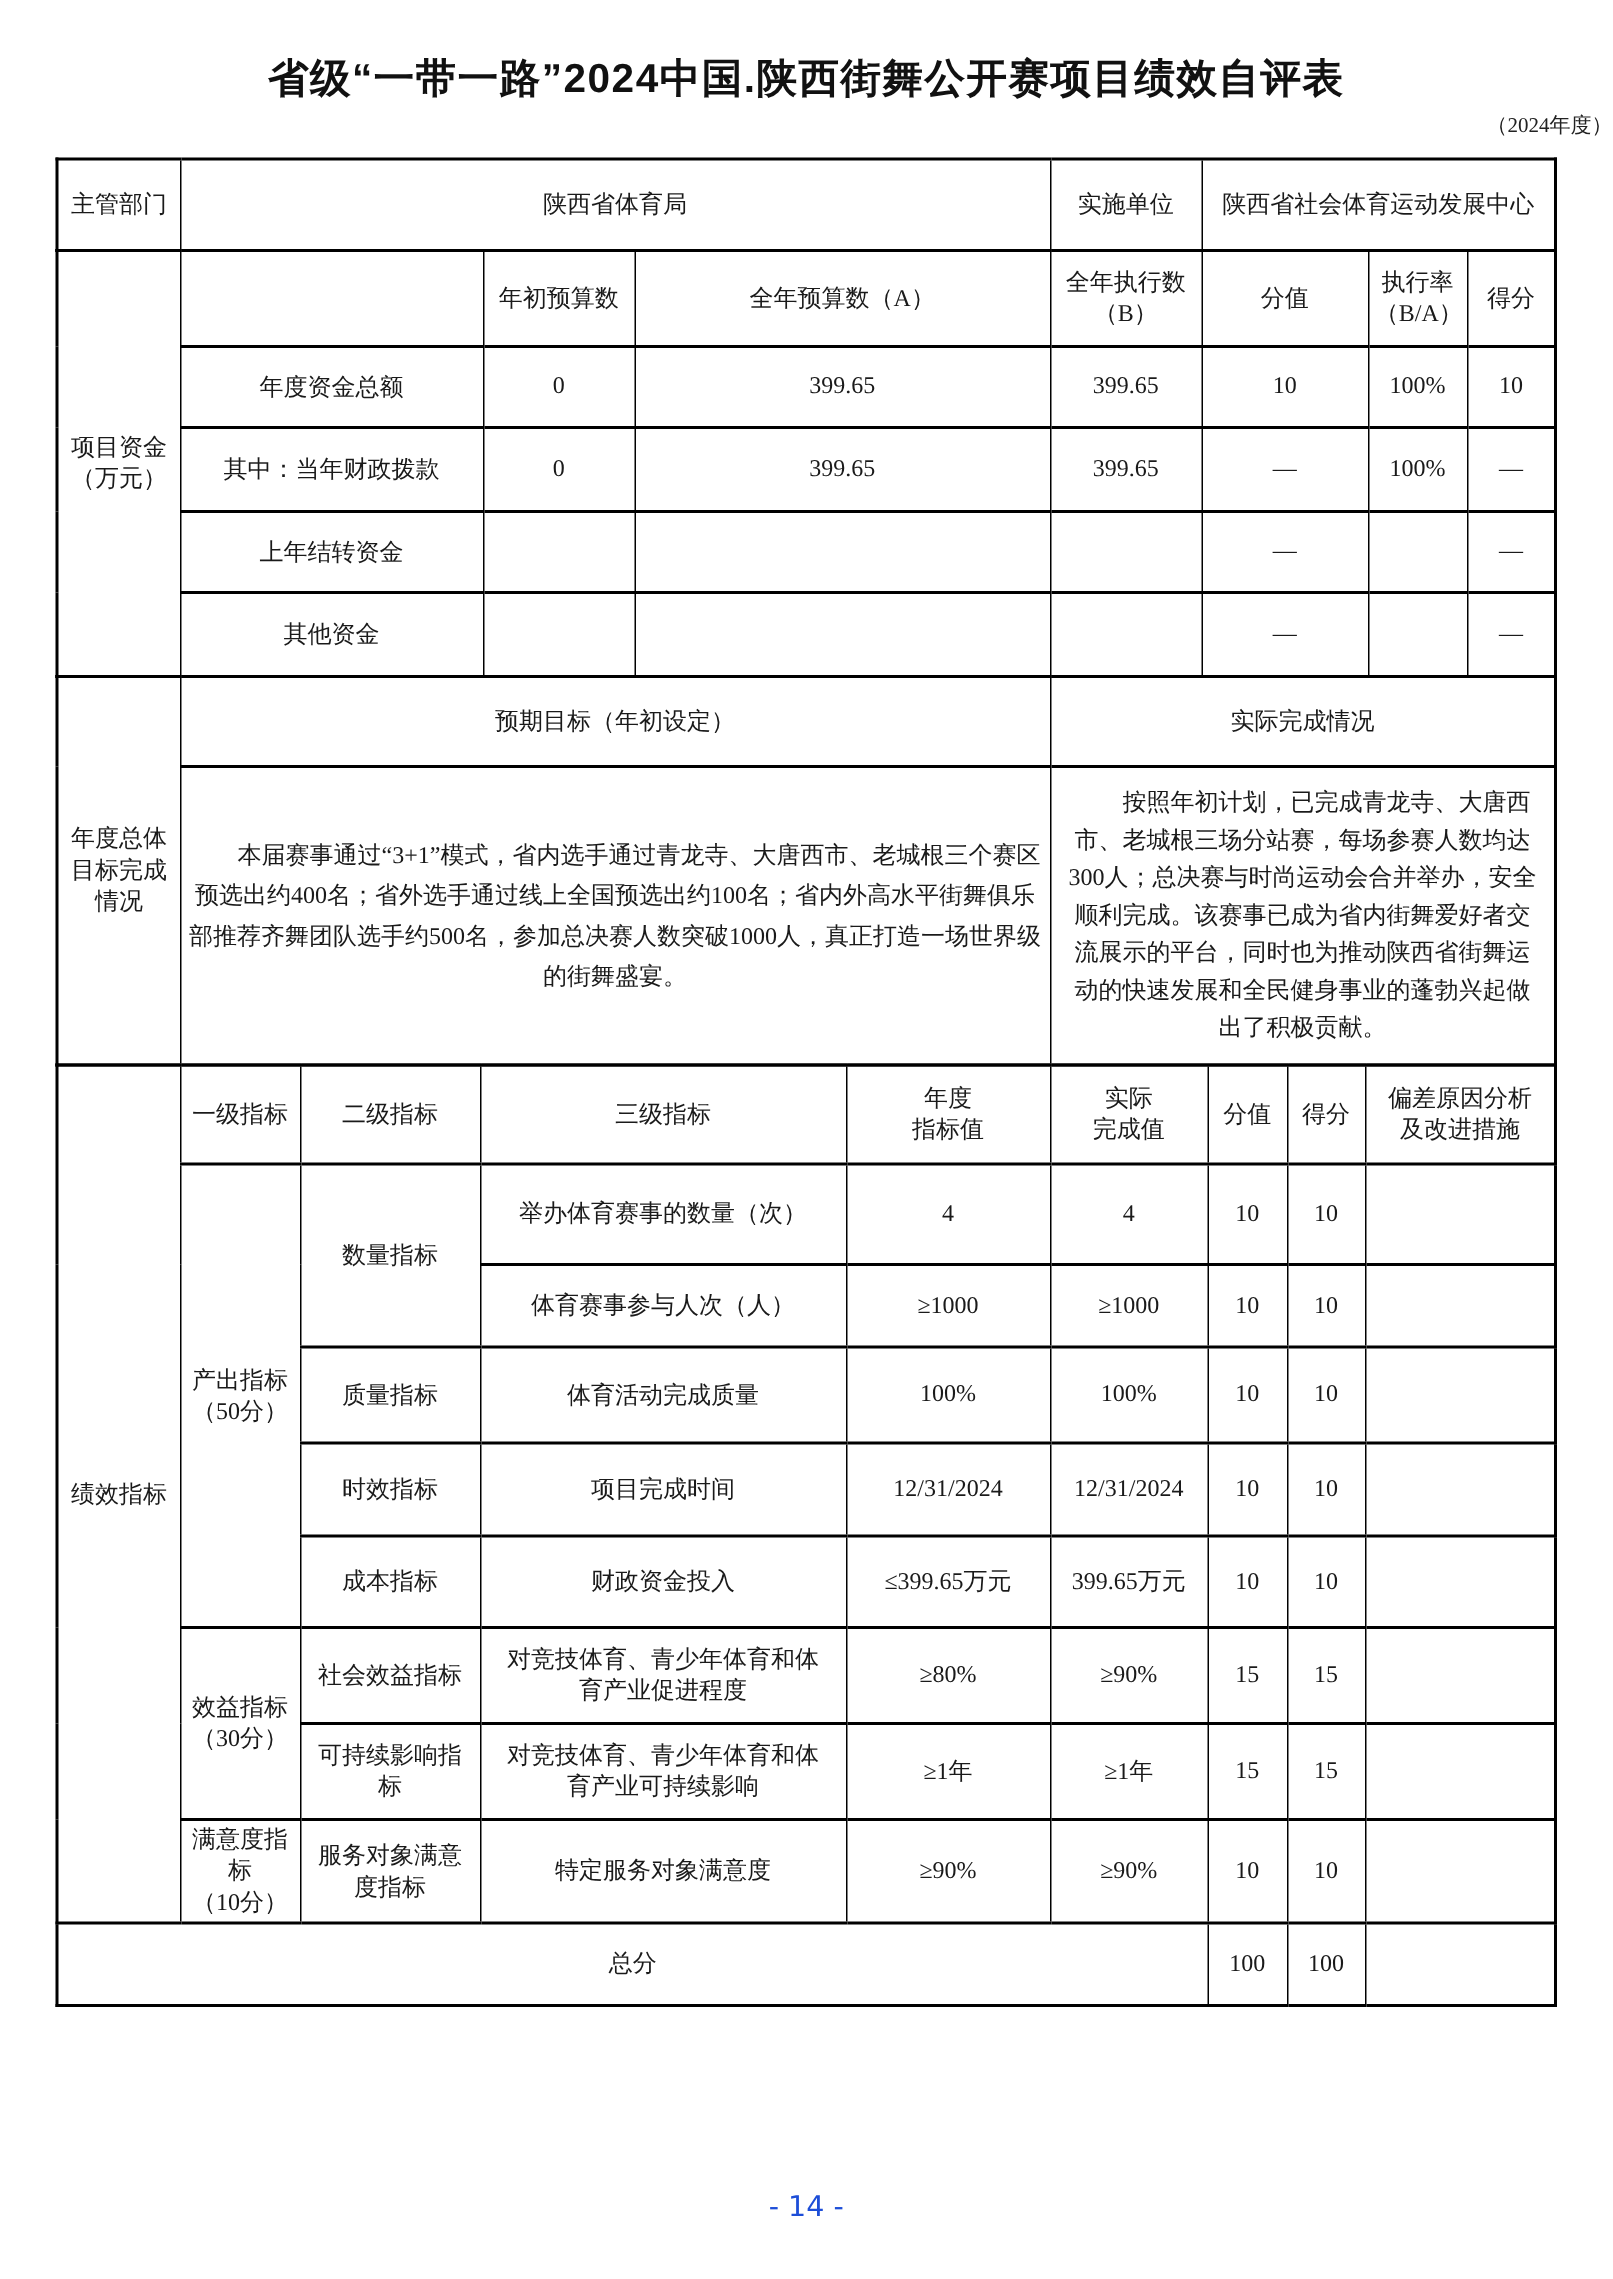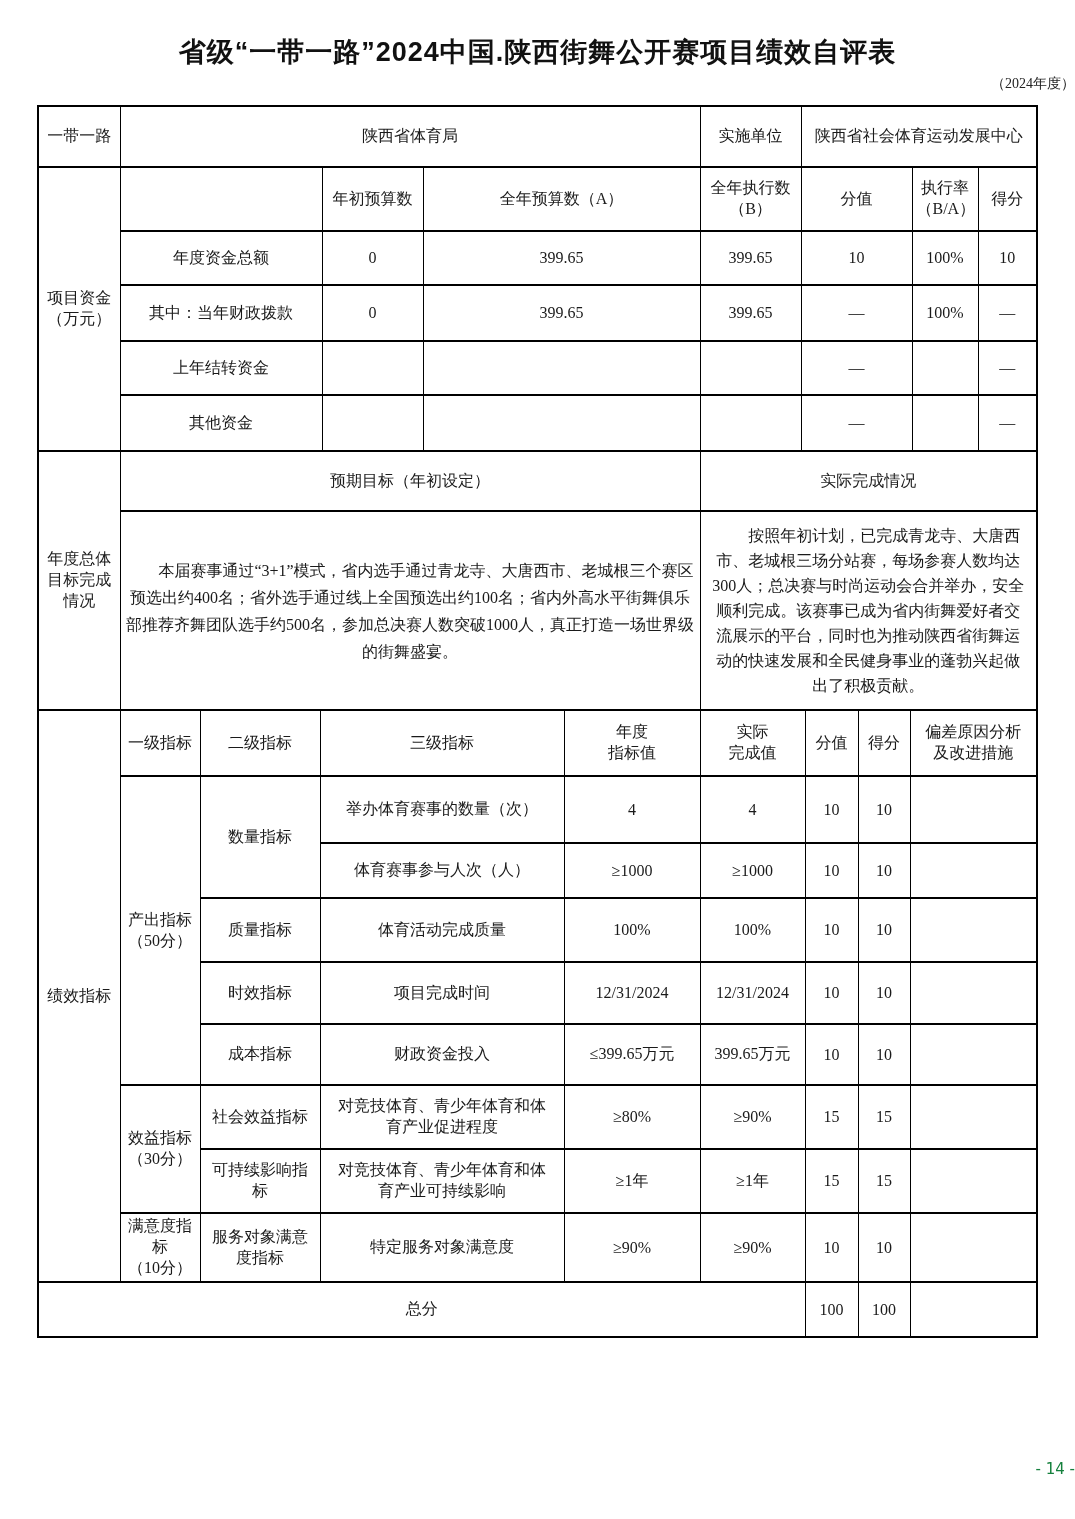--- a/index.html
+++ b/index.html
@@ -32,23 +32,23 @@
   .bl2 { border-left-width:2px !important; }
   .pre { white-space:pre-line; }
   .tl { text-align:left; padding-left:7px; }
   .indent { text-align:left; padding-left:72px; }
   .para {
     text-align:left; padding:6px 12px; line-height:26px;
     text-indent:2em; vertical-align:middle;
   }
   .sm { font-size:14px; }
   .footer {
-    position:absolute; top:1460px; left:0; right:0; text-align:right;
+    position:absolute; top:1460px; left:0; right:0; text-align:center;
     font-family:"DejaVu Sans","Liberation Sans",sans-serif;
-    font-size:15px; color:#15803d;
+    font-size:19px; color:#1d4ed8;
   }
 </style>
 </head>
 <body>
 
 <div class="page">
 
   <div class="title">省级“一带一路”2024中国.陕西街舞公开赛项目绩效自评表</div>
   <div class="subtitle">（2024年度）</div>
 
@@ -57,21 +57,21 @@
 
     <table class="tbl">
       <colgroup>
           <col style="width:82px">
           <col style="width:580px">
           <col style="width:101px">
           <col style="width:236px">
         </colgroup>
       <tbody>
           <tr style="height:61px">
-        <td class="bl2">一带一路</td>
+        <td class="bl2">主管部门</td>
         <td>陕西省体育局</td>
         <td>实施单位</td>
         <td style="padding:4px 2px">陕西省社会体育运动发展中心</td>
       </tr>
     </tbody>
       </table>
 
     <table class="tbl">
       <colgroup>
         <col style="width:82px">

